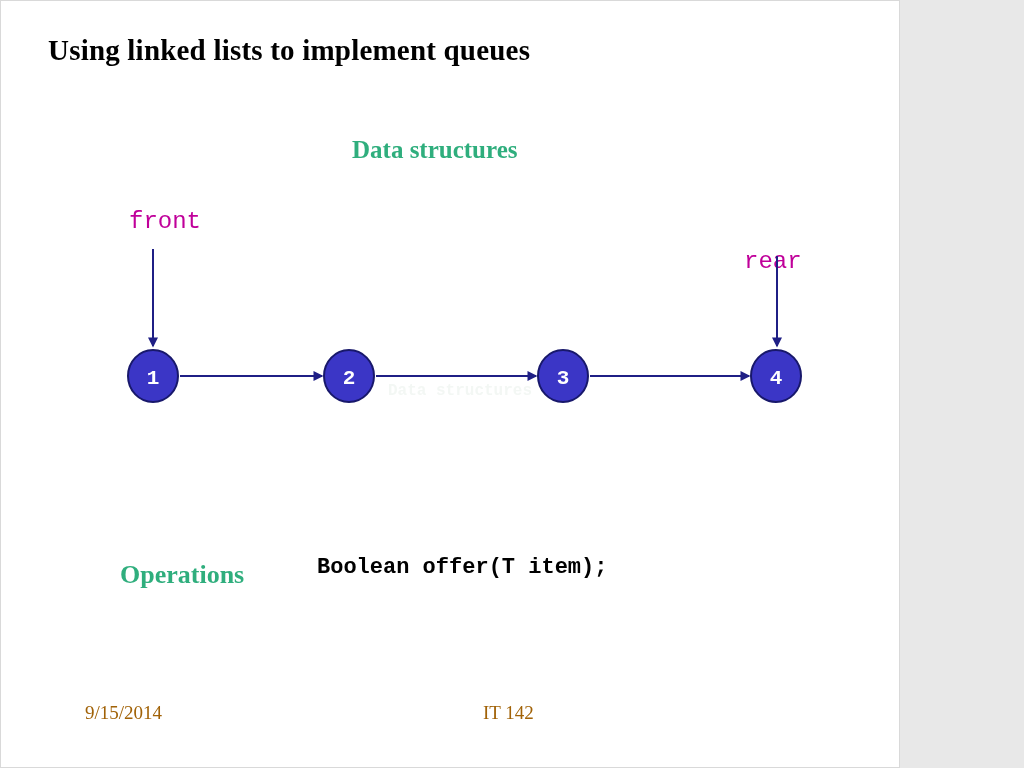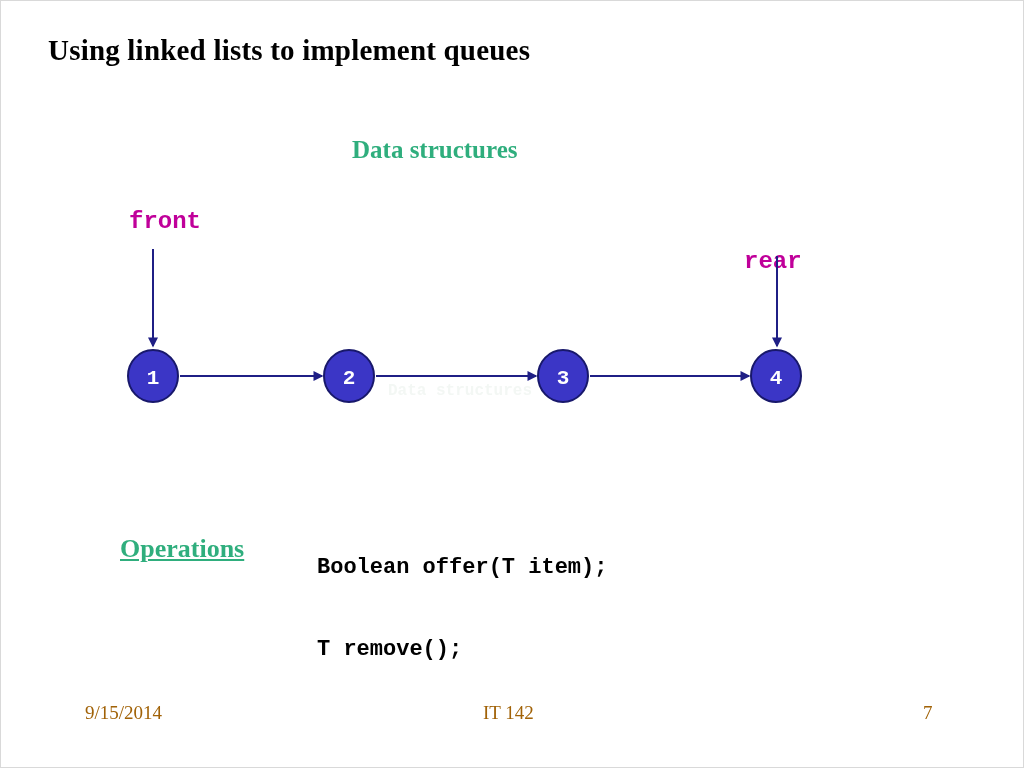--- a/index.html
+++ b/index.html
@@ -2,21 +2,21 @@
 <html><head>
 <meta charset="utf-8">
 <style>
   html, body {
     margin: 0;
     padding: 0;
     background: #e8e8e8;
   }
   .slide {
     position: relative;
-    width: 1024px;
+    width: 900px;
     height: 768px;
     background: #ffffff;
     overflow: hidden;
     font-family: "Liberation Serif", serif;
     box-shadow: 0 0 0 1px #d9d9d9 inset;
   }
   .abs { position: absolute; }
   .slide-title {
     left: 48px;
     top: 34px;
@@ -30,21 +30,21 @@
     left: 352px;
     top: 136px;
     font-size: 25px;
     font-weight: bold;
     color: #2fae7d;
     white-space: nowrap;
   }
   .pointer-label {
     font-family: "Liberation Mono", "DejaVu Sans Mono", monospace;
     font-size: 24px;
-    font-weight: bold;
+    font-weight: normal;
     color: #c0009a;
     white-space: nowrap;
   }
   .front-label { left: 129px; top: 208px; }
   .rear-label  { left: 744px; top: 208px; margin-top: 40px; }
   .ghost-text {
     left: 388px;
     top: 382px;
     font-family: "Liberation Mono", "DejaVu Sans Mono", monospace;
     font-size: 16px;
@@ -60,26 +60,25 @@
     pointer-events: none;
   }
   .node-label-text {
     font-family: "Liberation Mono", "DejaVu Sans Mono", monospace;
     font-size: 21px;
     font-weight: bold;
     fill: #ffffff;
   }
   .operations-heading {
     left: 120px;
-    top: 534px;
+    top: 560px;
     font-size: 26px;
     font-weight: bold;
     color: #2fae7d;
     white-space: nowrap;
-    text-decoration: underline;
   }
   .code-block {
     left: 317px;
     top: 499px;
     font-family: "Liberation Mono", "DejaVu Sans Mono", monospace;
     font-size: 22px;
     font-weight: bold;
     color: #000000;
     line-height: 27.4px;
     white-space: pre;
@@ -136,21 +135,20 @@
     <g>
       <ellipse cx="776" cy="376" rx="25" ry="26" fill="#3b36c6" stroke="#18186b" stroke-width="2"></ellipse>
       <text x="776" y="384" text-anchor="middle" class="node-label-text">4</text>
     </g>
   </svg>
 
   <div class="abs operations-heading">Operations</div>
 
   <div class="abs code-block">
     <div>Boolean offer(T item);</div>
-    <div>T remove();</div>
     
     
     
     
   </div>
 
   <div class="abs footer-text footer-date">9/15/2014</div>
   <div class="abs footer-text footer-course">IT 142</div>
   <div class="abs footer-text footer-page">7</div>
 

